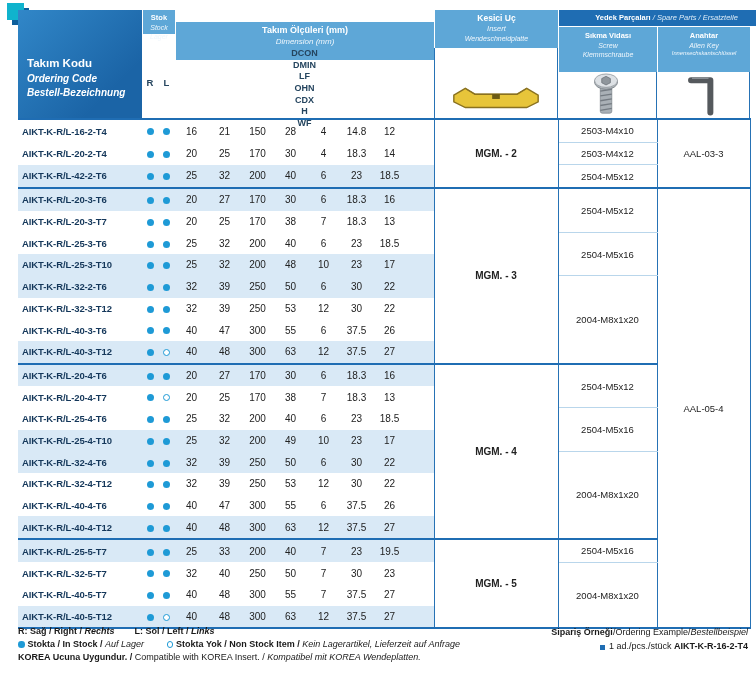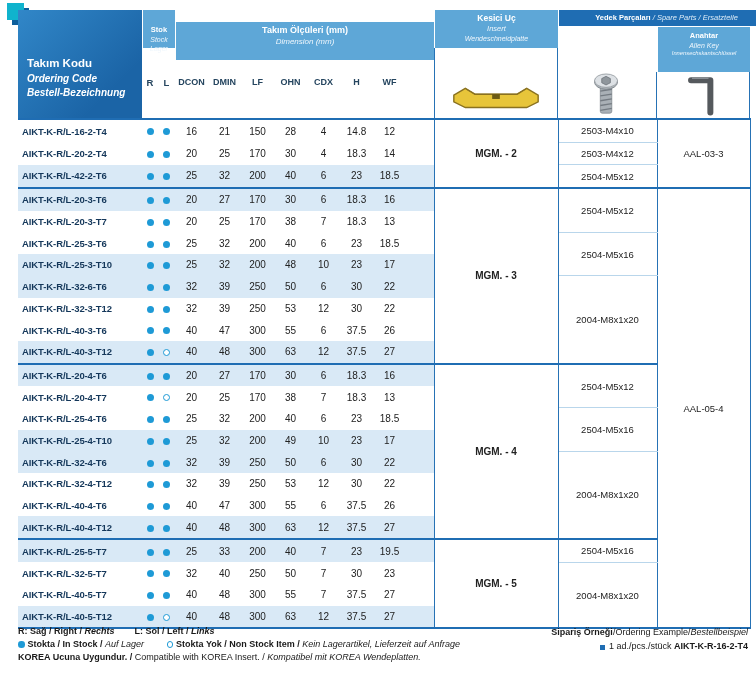--- a/index.html
+++ b/index.html
@@ -12,21 +12,21 @@
 
   .catalog { position:absolute; left:18px; top:10px; width:732px; }
 
   
   .header { position:relative; height:108px; }
   .h-block { position:absolute; box-sizing:border-box; color:#fff; text-align:center; line-height:1.3; }
   .h-code { left:0; top:0; width:124px; height:108px; text-align:left; padding:46px 0 0 9px;
             background:linear-gradient(135deg,#3187c8 0%,#1b64a6 75%); }
   .h-code .t1 { font-size:11.5px; font-weight:bold; }
   .h-code .t2,.h-code .t3 { font-size:10px; font-weight:bold; font-style:italic; margin-top:1px; }
-  .h-stok { left:124px; top:0; width:33px; height:38px; background:#5ea7d7; padding-top:15px; border-left:1px solid #fff; }
+  .h-stok { left:124px; top:0; width:33px; height:24px; background:#5ea7d7; padding-top:3px; border-left:1px solid #fff; }
   .h-stok .t1 { font-size:7.5px; font-weight:bold; }
   .h-stok .t2,.h-stok .t3 { font-size:7px; font-style:italic; color:#eef6fc; }
   .h-dims { left:157px; top:12px; width:259px; height:38px; background:#5ea7d7; padding-top:3px; border-left:1px solid #fff; }
   .h-dims .t1 { font-size:9px; font-weight:bold; }
   .h-dims .t2,.h-dims .t3 { font-size:8px; font-style:italic; color:#eef6fc; }
   .h-insertlbl { left:416px; top:0; width:124px; height:38px; background:#5ea7d7; padding-top:3px; border-left:1px solid #fff; }
   .h-insertlbl .t1 { font-size:8.5px; font-weight:bold; }
   .h-insertlbl .t2 { font-size:7.5px; font-style:italic; color:#eef6fc; }
   .h-insertlbl .t3 { font-size:7px; font-style:italic; color:#eef6fc; }
   .h-sparebanner { left:540px; top:0; width:216px; height:16px; background:#1f6db3; border-left:1px solid #fff; font-size:7.5px; line-height:16px; }
@@ -111,33 +111,38 @@
       <div class="h-block h-insertlbl">
         <div class="t1">Kesici Uç</div>
         <div class="t2">Insert</div>
         <div class="t3">Wendeschneidplatte</div>
       </div>
 
       <div class="h-block h-sparebanner">
         <span class="b">Yedek Parçaları</span><span class="i"> / </span><span class="i">Spare Parts</span><span class="i"> / </span><span class="i">Ersatzteile</span>
       </div>
 
+      <div class="h-block h-screwlbl">
+        <div class="t1">Sıkma Vidası</div>
+        <div class="t2">Screw</div>
+        <div class="t3">Klemmschraube</div>
+      </div>
 
       <div class="h-block h-allenlbl">
         <div class="t1">Anahtar</div>
         <div class="t2">Allen Key</div>
         <div class="t3">Innensechskantschlüssel</div>
       </div>
 
       <div class="h-block h-rl" style="color:#25455f;">
         <span class="c-r">R</span>
         <span class="c-l">L</span>
       </div>
 
-      <div class="h-block h-dimcols" style="color:#25455f;">
+      <div class="h-block h-dimcols" style="color:#25455f;flex-direction:column;">
         <span>DCON</span>
         <span>DMIN</span>
         <span>LF</span>
         <span>OHN</span>
         <span>CDX</span>
         <span>H</span>
         <span>WF</span>
         <span class="sp"></span>
       </div>
 
@@ -286,21 +291,21 @@
       <td class="left num">25</td>
       <td class="left num">32</td>
       <td class="left num">200</td>
       <td class="left num">48</td>
       <td class="left num">10</td>
       <td class="left num">23</td>
       <td class="left num">17</td>
       <td class="left spacer"></td>
     </tr>
           <tr class="shaded">
-      <td class="left code">AIKT-K-R/L-32-6-T6</td>
+      <td class="left code">AIKT-K-R/L-32-2-T6</td>
       <td class="left"><span class="dot filled"></span></td>
       <td class="left"><span class="dot filled"></span></td>
       <td class="left num">32</td>
       <td class="left num">39</td>
       <td class="left num">250</td>
       <td class="left num">50</td>
       <td class="left num">6</td>
       <td class="left num">30</td>
       <td class="left num">22</td>
       <td class="left spacer"></td>

